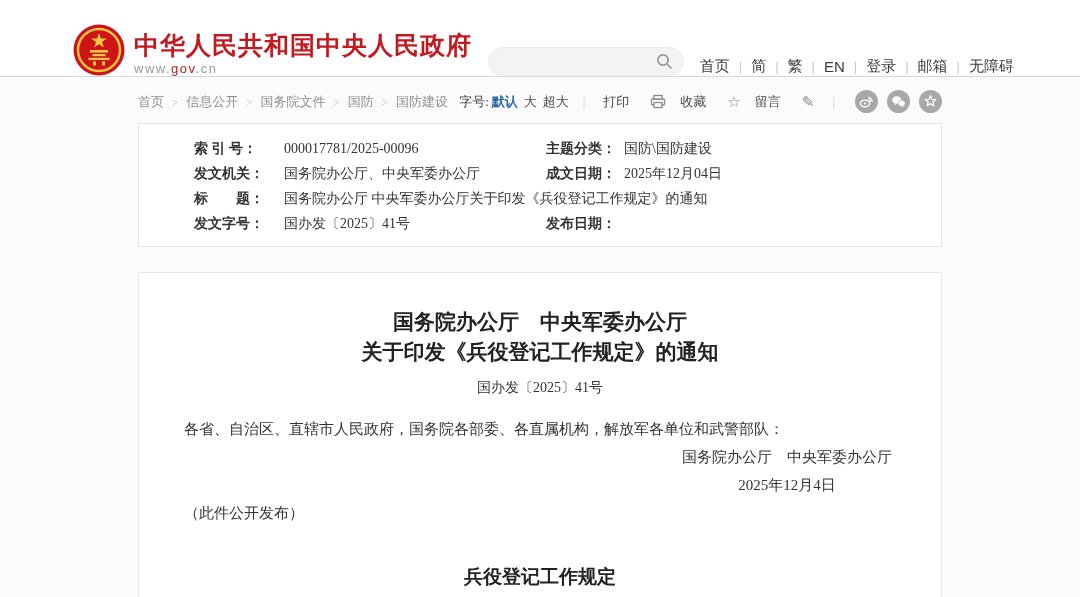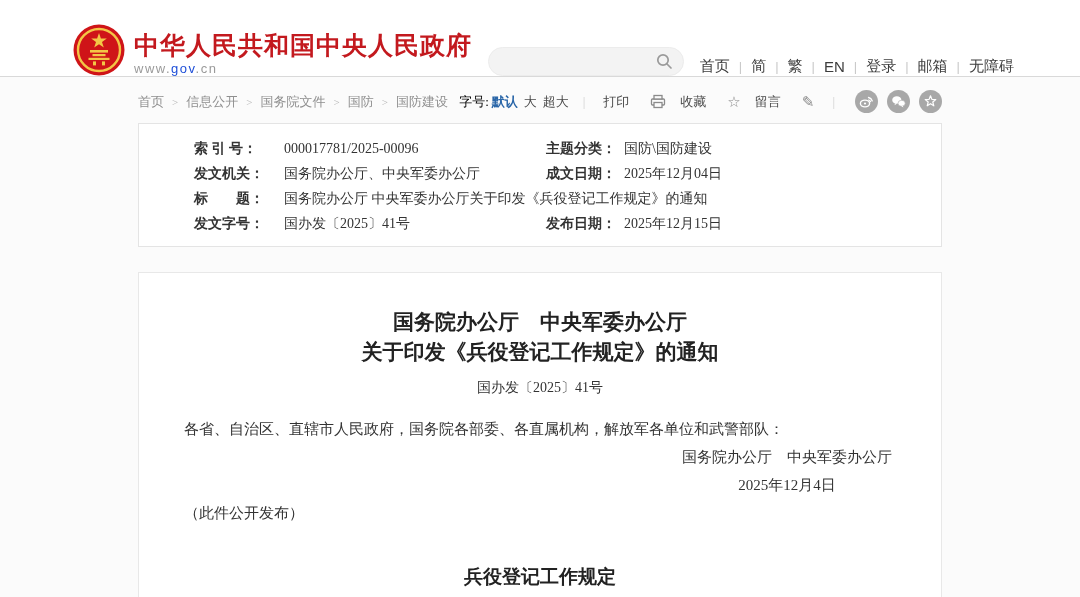--- a/index.html
+++ b/index.html
@@ -14,21 +14,21 @@
     height:77px; background:#fff; display:flex; align-items:flex-end;
     padding:0 66px 0 73px; border-bottom:1px solid #d9d9d9;
   }
   .emblem { width:52px; height:52px; flex-shrink:0; }
   .brand { margin-left:9px; }
   .brand-title {
     font-size:25px; font-weight:bold; color:#c3191e; letter-spacing:1px;
     line-height:28px; font-family:"Liberation Sans","DejaVu Sans",sans-serif;
   }
   .brand-url { font-size:13px; color:#9a9a9a; letter-spacing:1.5px; margin-top:2px; }
-  .brand-url .gov { color:#1d4ed8; }
+  .brand-url .gov { color:#b91c1c; }
   .header-spacer { flex:1; }
   .search-box {
     width:196px; height:29px; background:#f3f3f3; border:1px solid #ececec;
     border-radius:15px; display:flex; align-items:center; padding:0 10px 0 14px;
     margin-right:16px;
   }
   .search-box input {
     border:none; outline:none; background:transparent; flex:1; width:100%;
     font-size:13px; color:#333;
   }
@@ -40,21 +40,21 @@
   .container { width:804px; margin:0 auto; }
   .toolbar {
     display:flex; justify-content:space-between; align-items:center;
     padding-top:13px; font-size:13px;
     font-family:"Liberation Serif","DejaVu Serif",serif;
   }
   .breadcrumb { display:flex; align-items:center; color:#8f8f8f; }
   .breadcrumb a { color:#8f8f8f; text-decoration:none; }
   .crumb-sep { color:#b5b5b5; margin:0 8px; font-size:11px; }
   .controls { display:flex; align-items:center; color:#4a4a4a; }
-  .fs-label { color:#000000; }
+  .fs-label { color:#404040; }
   .fs-default { color:#2a66a8; font-weight:bold; margin:0 3px; cursor:pointer; }
   .fs-opt { margin:0 3px; cursor:pointer; }
   .ctrl-sep { color:#d0d0d0; margin:0 11px; }
   .ctrl-item { display:flex; align-items:center; gap:21px; margin:0 7px; cursor:pointer; color:#4a4a4a; }
   .glyph-icon { color:#8b8b8b; font-size:15px; font-family:"DejaVu Sans",sans-serif; }
   .circle-icon {
     width:23px; height:23px; border-radius:50%; background:#a8a8a8;
     display:flex; align-items:center; justify-content:center; margin-left:9px; cursor:pointer;
   }
   
@@ -203,21 +203,20 @@
       <span class="meta-value2">2025年12月04日</span>
     </div>
     <div class="meta-row">
       <span class="meta-label">标　　题：</span>
       <span class="meta-value wide">国务院办公厅 中央军委办公厅关于印发《兵役登记工作规定》的通知</span>
     </div>
     <div class="meta-row">
       <span class="meta-label">发文字号：</span>
       <span class="meta-value">国办发〔2025〕41号</span>
       <span class="meta-label2">发布日期：</span>
-      <span class="meta-value2">2025年12月15日</span>
     </div>
   </div>
 
   <div class="doc-box">
     <div class="doc-title">
       <div>国务院办公厅　中央军委办公厅</div>
       <div>关于印发《兵役登记工作规定》的通知</div>
     </div>
     <div class="doc-num">国办发〔2025〕41号</div>
     <div class="doc-body">

